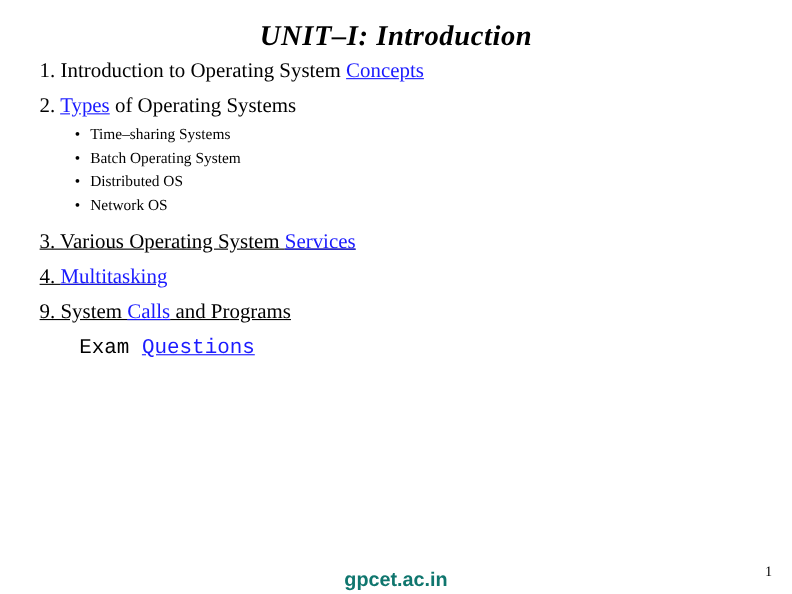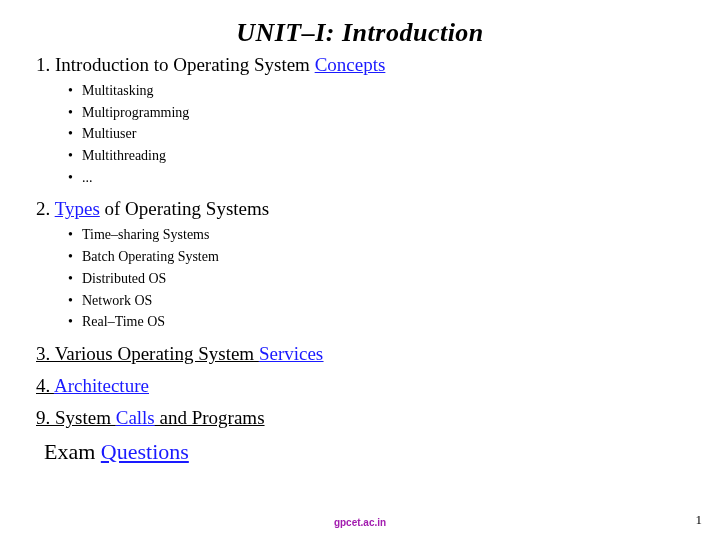--- a/index.html
+++ b/index.html
@@ -61,36 +61,37 @@
       font-size: 19px;
       font-weight: normal;
       margin-bottom: 10px;
       text-decoration: underline;
     }
     .section-simple .underline {
       text-decoration: underline;
       color: #1a1aff;
     }
     .exam-line {
-      font-size: 22px;
+      font-size: 19px;
       font-weight: normal;
-      margin-left: 8px;
+      margin-left: 36px;
       margin-top: 4px;
+      font-family: Liberation Mono, monospace;
     }
     .exam-line .underline {
       text-decoration: underline;
       color: #1a1aff;
     }
     .footer-text {
       position: absolute;
-      bottom: 12px;
+      bottom: 2px;
       left: 50%;
       transform: translateX(-50%);
-      color: #a21caf;
-      font-size: 10px;
+      color: #0f766e;
+      font-size: 18px;
       font-weight: bold;
       font-family: Arial, sans-serif;
     }
     .page-number {
       position: absolute;
       bottom: 12px;
       right: 18px;
       font-size: 13px;
       color: #000;
     }
@@ -101,48 +102,40 @@
 <div class="slide">
 
   <div class="title">
     <span>UNIT–I: Introduction</span>
   </div>
 
   <div class="section">
     <div class="section-heading">
       <span>1. Introduction to Operating System </span><span class="underline">Concepts</span>
     </div>
-    <ul class="bullet-list">
-      <li><span>Multitasking</span></li>
-      <li><span>Multiprogramming</span></li>
-      <li><span>Multiuser</span></li>
-      <li><span>Multithreading</span></li>
-      <li><span>   ...</span></li>
-    </ul>
   </div>
 
   <div class="section">
     <div class="section-heading">
       <span>2. </span><span class="underline">Types</span><span> of Operating Systems</span>
     </div>
     <ul class="bullet-list">
       <li><span>Time–sharing Systems</span></li>
       <li><span>Batch Operating System</span></li>
       <li><span>Distributed OS</span></li>
       <li><span>Network OS</span></li>
-      <li><span>Real–Time OS</span></li>
     </ul>
   </div>
 
   <div class="section-simple">
     <span>3. Various Operating System </span><span class="underline">Services</span>
   </div>
 
   <div class="section-simple">
-    <span>4. </span><span class="underline">Architecture</span>
+    <span>4. </span><span class="underline">Multitasking</span>
   </div>
 
   <div class="section-simple">
     <span>9. System </span><span class="underline">Calls</span><span> and Programs</span>
   </div>
 
   <div class="exam-line">
     <span>Exam </span><span class="underline">Questions</span>
   </div>
 

